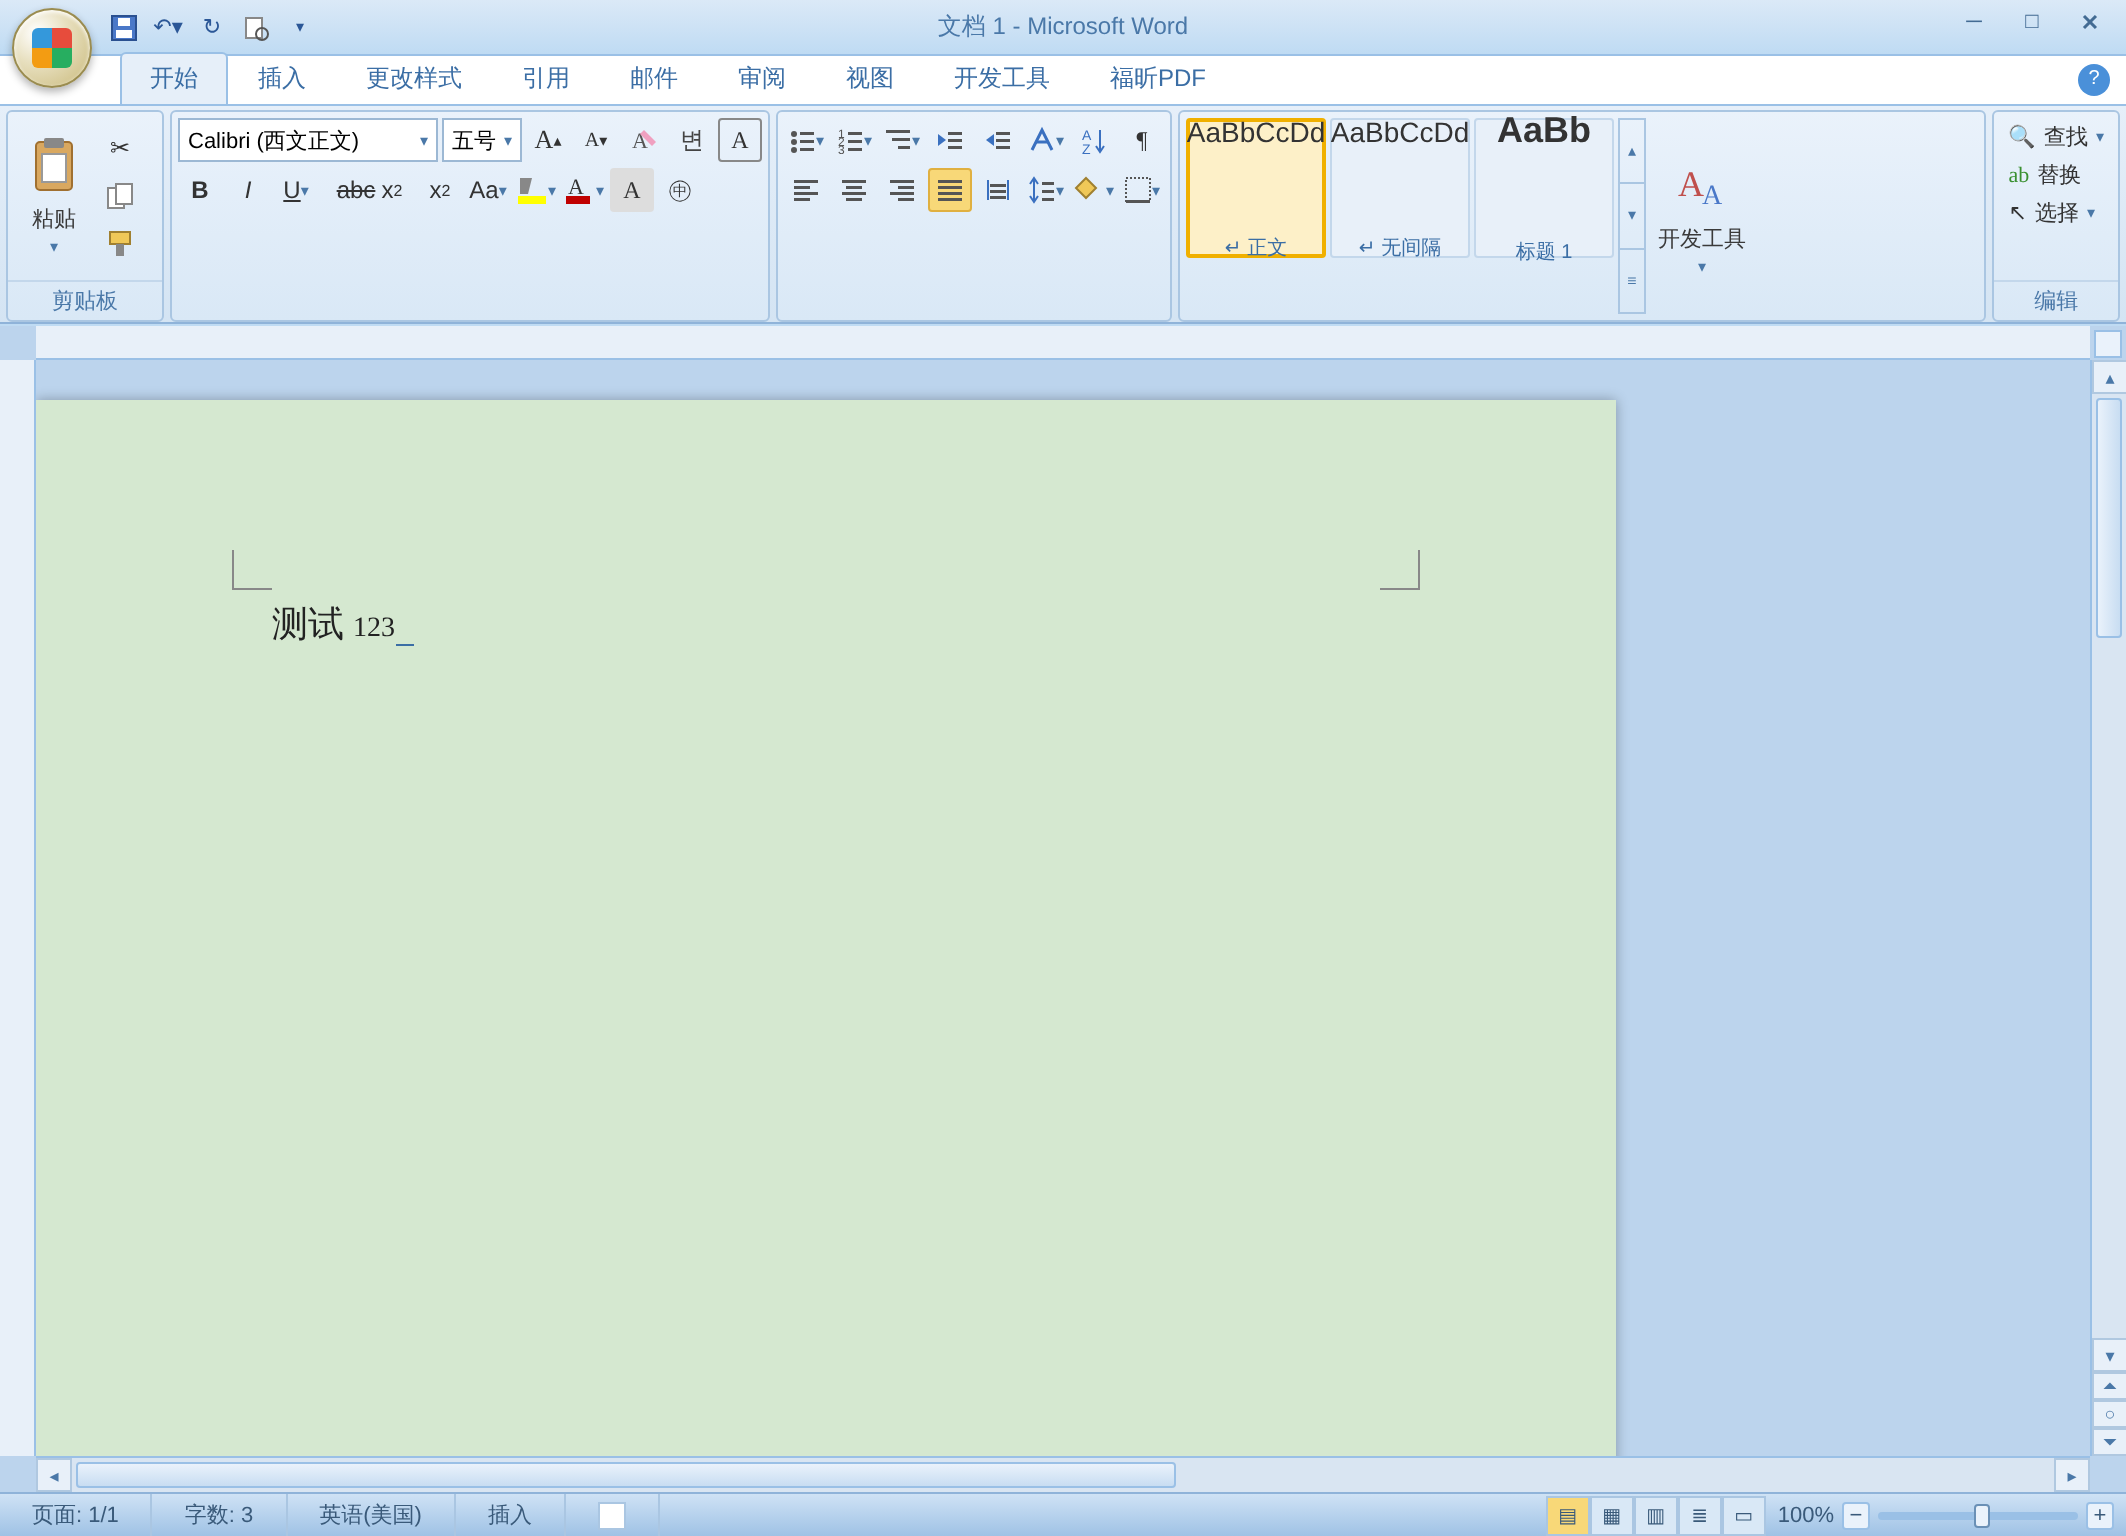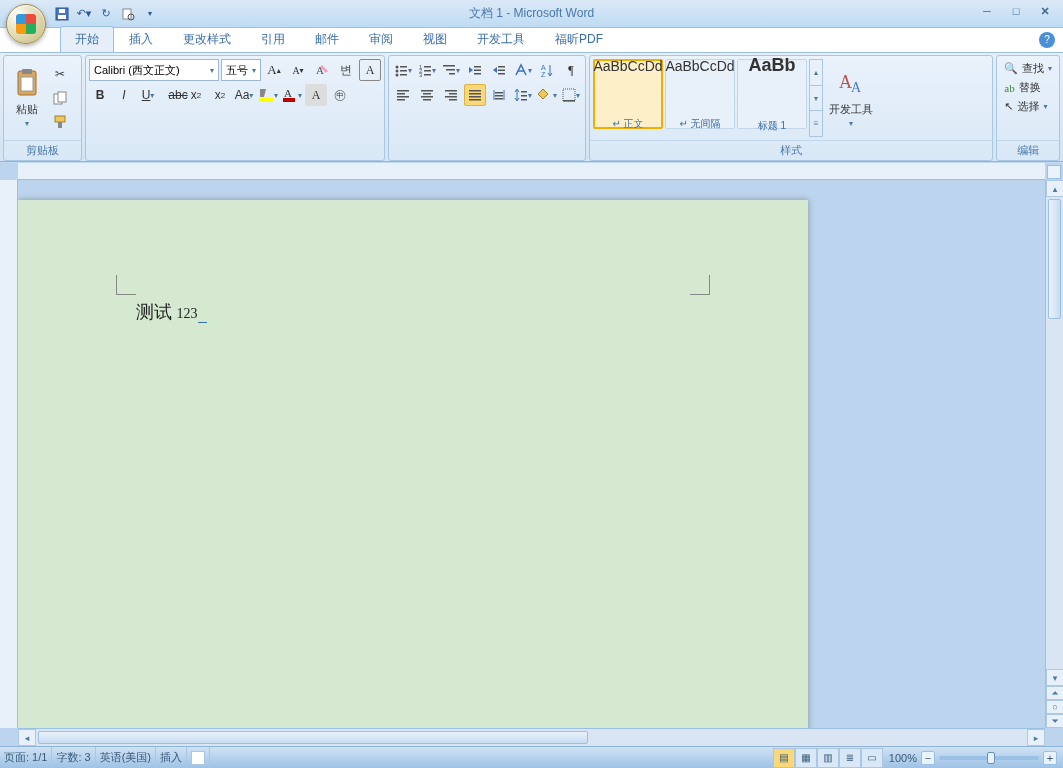--- a/index.html
+++ b/index.html
@@ -71,21 +71,21 @@
 .page{width:790px;height:1000px;background:#d5e8d0;box-shadow:0 0 6px rgba(0,0,0,.3);position:relative;}
 .margin-mark{position:absolute;width:20px;height:20px;}
 .margin-mark.tl{top:75px;left:98px;border-left:1px solid #888;border-bottom:1px solid #888;}
 .margin-mark.tr{top:75px;right:98px;border-right:1px solid #888;border-bottom:1px solid #888;}
 .doc-text{position:absolute;top:100px;left:118px;font-size:18px;font-family:SimSun,serif;color:#222;}
 .doc-text .num{font-size:14px;}
 .doc-text .cursor{border-bottom:1px solid #3b6ea5;color:#3b6ea5;}
 
 
 .statusbar{position:absolute;bottom:0;left:0;right:0;height:22px;background:linear-gradient(#cfe2f5,#9fc2e5);border-top:1px solid #8fb3d9;display:flex;align-items:center;font-size:11px;color:#3a5a7a;}
-.status-item{padding:0 4px;border-right:1px solid #aac6e2;cursor:pointer;height:100%;display:flex;align-items:center;}
+.status-item{padding:0 16px;border-right:1px solid #aac6e2;cursor:pointer;height:100%;display:flex;align-items:center;}
 .status-spacer{flex:1;}
 .view-btns{display:flex;}
 .view-btn{width:22px;height:20px;border:1px solid #aac6e2;background:#d9e8f6;display:flex;align-items:center;justify-content:center;cursor:pointer;font-size:10px;}
 .view-btn.active{background:#f8d878;}
 .zoom{display:flex;align-items:center;gap:4px;padding:0 6px;}
 .zoom-slider{width:100px;height:4px;background:#9ac0e6;position:relative;border-radius:2px;}
 .zoom-thumb{position:absolute;left:48px;top:-4px;width:8px;height:12px;background:#eaf2fb;border:1px solid #6a90b6;border-radius:2px;}
 .zoom-btn{width:14px;height:14px;border:1px solid #9ac0e6;border-radius:2px;background:#eaf2fb;text-align:center;line-height:12px;cursor:pointer;font-size:11px;}
 .macro-icon{width:14px;height:14px;background:#fff;border:1px solid #aac6e2;}
 
@@ -389,21 +389,20 @@
         <div class="icon-box">
             <svg width="28" height="28">
               <text x="2" y="18" font-size="18" font-family="serif" fill="#c0504d">A</text>
               <text x="14" y="22" font-size="14" font-family="serif" fill="#4a78c8">A</text>
             </svg>
           </div>
         <div class="big-btn-label">开发工具</div>
         <div style="font-size:8px;color:#4a78a8;">▾</div>
       </div>
     </div>
-    <div class="group-label">样式</div>
   </div>
 
   <div class="group">
     <div class="group-body" style="flex-direction:column;gap:0;">
       <div class="edit-item">
           <span>🔍</span>
           <span>查找</span> 
           <span class="dd-arrow">▾</span>
         </div>
       <div class="edit-item">

